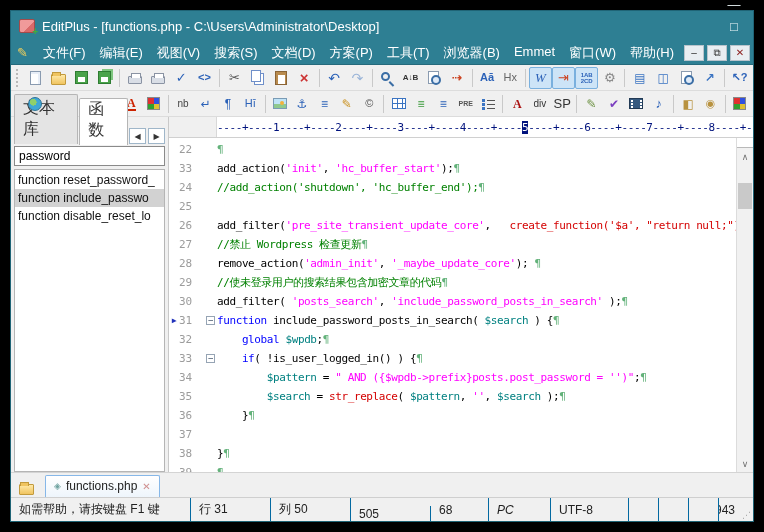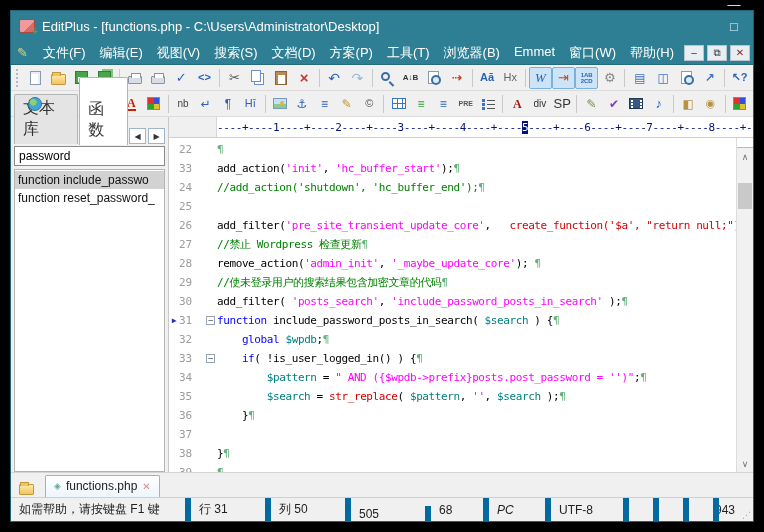--- a/index.html
+++ b/index.html
@@ -61,21 +61,21 @@
   .ci-list{width:13px;height:11px;}
   .ci-list::before{content:"";position:absolute;left:0;top:1px;width:3px;height:3px;background:#3b74c2;box-shadow:0 4px 0 #3b74c2,0 8px 0 #3b74c2;}
   .ci-list::after{content:"";position:absolute;left:5px;top:2px;width:8px;height:1px;background:#555;box-shadow:0 4px 0 #555,0 8px 0 #555;}
   .ci-film{width:14px;height:11px;background:#35597f;border:1px solid #223a55;}
   .ci-film::after{content:"";position:absolute;left:1px;top:1px;width:2px;height:2px;background:#fff;box-shadow:0 3px 0 #fff,0 6px 0 #fff,9px 0 0 #fff,9px 3px 0 #fff,9px 6px 0 #fff;}
   
   #main{flex:1;display:flex;min-height:0;}
   #sidebar{width:158px;flex:0 0 auto;background:#f0f0f0;border-right:1px solid #c9c9c9;display:flex;flex-direction:column;padding:3px 3px 0 3px;}
   #side-tabs{display:flex;align-items:flex-end;height:24px;}
   .side-tab{font-size:16px;padding:3px 8px 4px;border:1px solid #b5b5b5;border-bottom:none;background:#e4e4e4;color:#333;margin-right:1px;border-radius:2px 2px 0 0;}
-  .side-tab.active{background:#fff;font-weight:normal;position:relative;top:1px;padding-top:21px;}
+  .side-tab.active{background:#fff;font-weight:normal;position:relative;top:1px;padding-top:0;}
   .side-arrows{margin-left:auto;display:flex;gap:2px;}
   .sarrow{width:17px;height:16px;background:#fff;border:1px solid #9fb6c9;font-size:8px;color:#333;display:flex;align-items:center;justify-content:center;}
   #side-search{height:20px;border:1px solid #8a8a8a;background:#fff;font-size:12px;padding:1px 4px;width:100%;margin:2px 0 3px;font-family:inherit;}
   #side-list{flex:1;background:#fff;border:1px solid #b5b5b5;overflow:hidden;padding-top:1px;}
   .side-item{font-size:12px;padding:2px 3px;white-space:nowrap;overflow:hidden;color:#111;}
   .side-item.selected{background:#d2d2d2;}
   #editor{flex:1;background:#fff;display:flex;flex-direction:column;min-width:0;position:relative;}
   #ruler-row{height:21px;border-bottom:1px solid #d0d0d0;display:flex;align-items:center;flex:0 0 auto;}
   #ruler-corner{width:48px;height:100%;background:#f0f0f0;border-right:1px solid #d8d8d8;flex:0 0 auto;}
   #ruler{font-family:"DejaVu Sans Mono","Liberation Mono",monospace;font-size:11px;letter-spacing:-0.4px;
@@ -99,21 +99,21 @@
   #split-box{height:10px;background:#fff;border-bottom:1px solid #b9b9b9;flex:0 0 auto;}
   
   #tabbar{height:25px;background:#f0f0f0;border-top:1px solid #d4d4d4;display:flex;align-items:flex-end;padding:2px 4px 0;flex:0 0 auto;}
   #tab-folder{width:22px;height:19px;display:flex;align-items:center;justify-content:center;margin-right:8px;}
   .doc-tab{display:flex;align-items:center;gap:5px;background:linear-gradient(#ffffff,#eef5fc);border:1px solid #86b7e8;
     border-bottom:none;padding:3px 8px 4px;font-size:12px;color:#222;border-radius:2px 2px 0 0;}
   .doc-dot{color:#6fa3a0;font-size:9px;}
   .doc-close{color:#cf8f8f;font-size:10px;font-weight:bold;}
   
   #statusbar{height:24px;background:#f0f0f0;border-top:1px solid #cfcfcf;display:flex;align-items:stretch;font-size:12px;color:#222;flex:0 0 auto;}
-  #statusbar .cell{display:flex;align-items:center;padding:0 8px;border-right:6px solid #0369a1;white-space:nowrap;overflow:hidden;flex:0 0 auto;}
+  #statusbar .cell{display:flex;align-items:center;padding:0 8px;border-right:1px solid #0369a1;white-space:nowrap;overflow:hidden;flex:0 0 auto;}
   #statusbar .cell:nth-child(1){width:180px;}
   #statusbar .cell:nth-child(2){width:80px;}
   #statusbar .cell:nth-child(3){width:80px;}
   #statusbar .cell:nth-child(4){width:80px;margin-top:8px;}
   #statusbar .cell:nth-child(5){width:58px;}
   #statusbar .cell:nth-child(6){width:62px;font-style:italic;}
   #statusbar .cell:nth-child(7){width:78px;}
   #statusbar .cell:nth-child(8),#statusbar .cell:nth-child(9),#statusbar .cell:nth-child(10){width:30px;}
   #statusbar .cell:nth-child(11){flex:1;justify-content:flex-end;border-right:none;padding-right:4px;}
   #grip-corner{width:14px;display:flex;align-items:flex-end;justify-content:flex-end;color:#aaa;font-size:9px;padding:0 2px 1px 0;}
@@ -374,22 +374,23 @@
             <span class="side-tab">文本库</span>
             <span class="side-tab active">函数</span>
           </span>
         <span class="side-arrows">
           <span class="sarrow">◀</span>
           <span class="sarrow">▶</span>
         </span>
       </div>
       <input id="side-search" value="password" style="">
       <div id="side-list">
+          <div class="side-item">function reset_password_</div>
           <div class="side-item selected">function include_passwo</div>
-          <div class="side-item">function reset_password_</div>
+          <div class="side-item">function disable_reset_lo</div>
         </div>
     </div>
 
     <div id="editor">
       <div id="ruler-row">
         <span id="ruler-corner"></span>
         <span id="ruler"><span>----+----1----+----2----+----3----+----4----+----</span><span class="hl">5</span><span>----+----6----+----7----+----8----+----9</span></span>
       </div>
       <div id="code-wrap">
         <div id="code-area">

